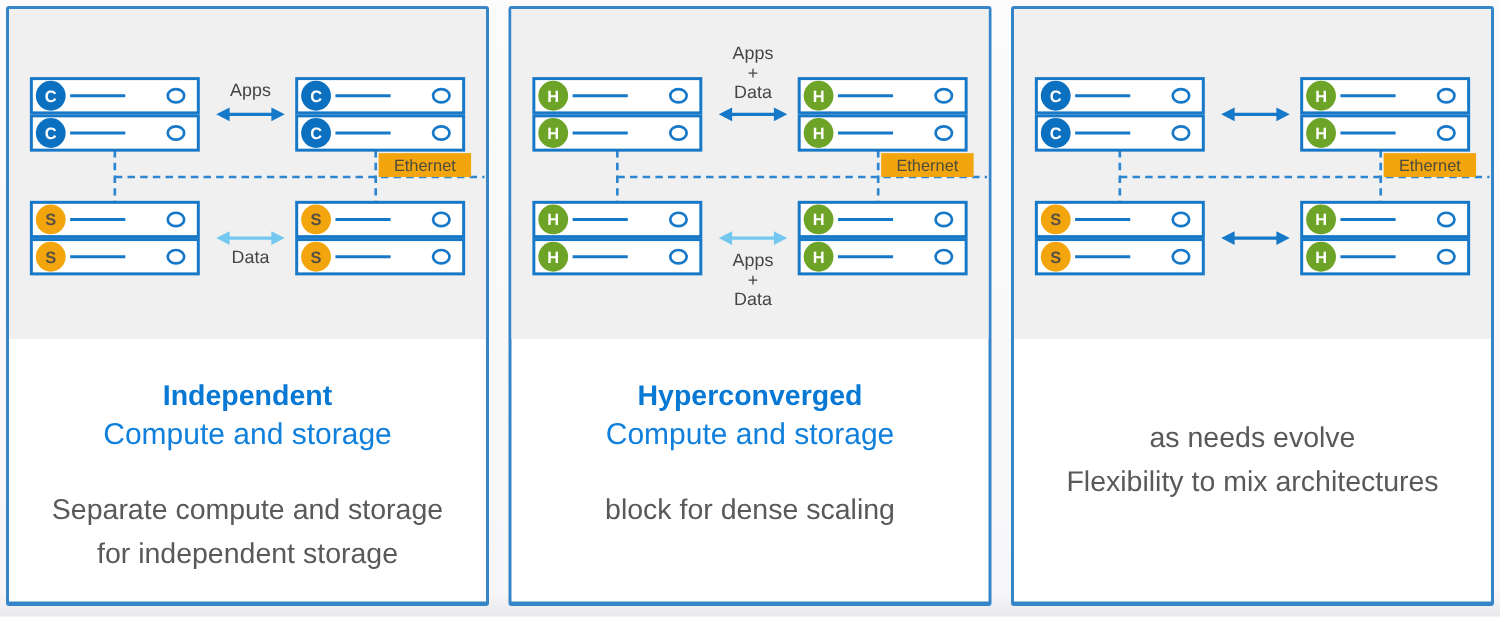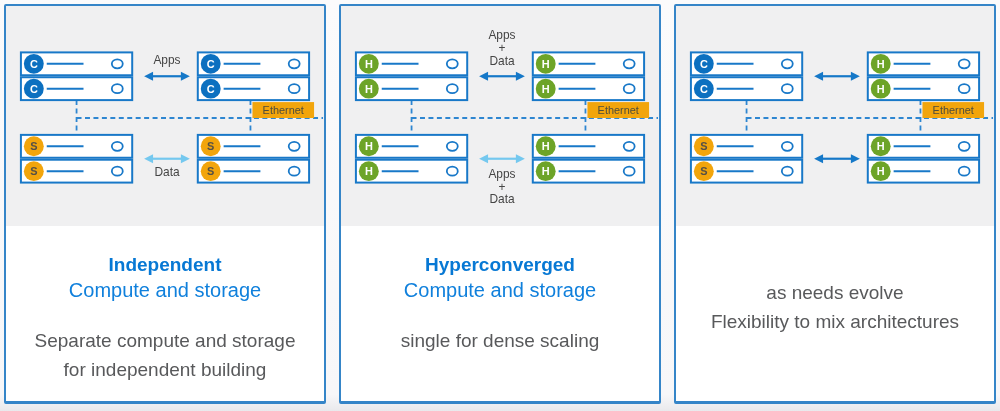--- a/index.html
+++ b/index.html
@@ -165,21 +165,21 @@
           <polygon class="h-light" points="185,153 176,148.4 176,157.6"></polygon>
         </g>
         <text class="lbl" x="162" y="170">Data</text>
       </svg>
     </div>
     <div class="panel-footer">
       <div class="panel-title">Independent</div>
       <div class="panel-subtitle">Compute and storage</div>
       <div class="panel-desc">
         <div>Separate compute and storage</div>
-        <div>for independent building</div>
+        <div>for independent storage</div>
       </div>
     </div>
   </div>
 
   <div class="panel">
     <div class="diagram-area">
       <svg viewBox="0 0 320 220">
         <line class="dash" x1="71" y1="94" x2="71" y2="129"></line>
         <line class="dash" x1="246" y1="94" x2="246" y2="129"></line>
         <line class="dash" x1="71" y1="112" x2="319" y2="112"></line>
@@ -285,21 +285,21 @@
           <text class="lbl" x="162" y="172">Apps</text>
           <text class="lbl" x="162" y="185">+</text>
           <text class="lbl" x="162" y="198">Data</text>
         </g>
       </svg>
     </div>
     <div class="panel-footer">
       <div class="panel-title">Hyperconverged</div>
       <div class="panel-subtitle">Compute and storage</div>
       <div class="panel-desc">
-        <div>single for dense scaling</div>
+        <div>block for dense scaling</div>
       </div>
     </div>
   </div>
 
   <div class="panel">
     <div class="diagram-area">
       <svg viewBox="0 0 320 220">
         <line class="dash" x1="71" y1="94" x2="71" y2="129"></line>
         <line class="dash" x1="246" y1="94" x2="246" y2="129"></line>
         <line class="dash" x1="71" y1="112" x2="319" y2="112"></line>

